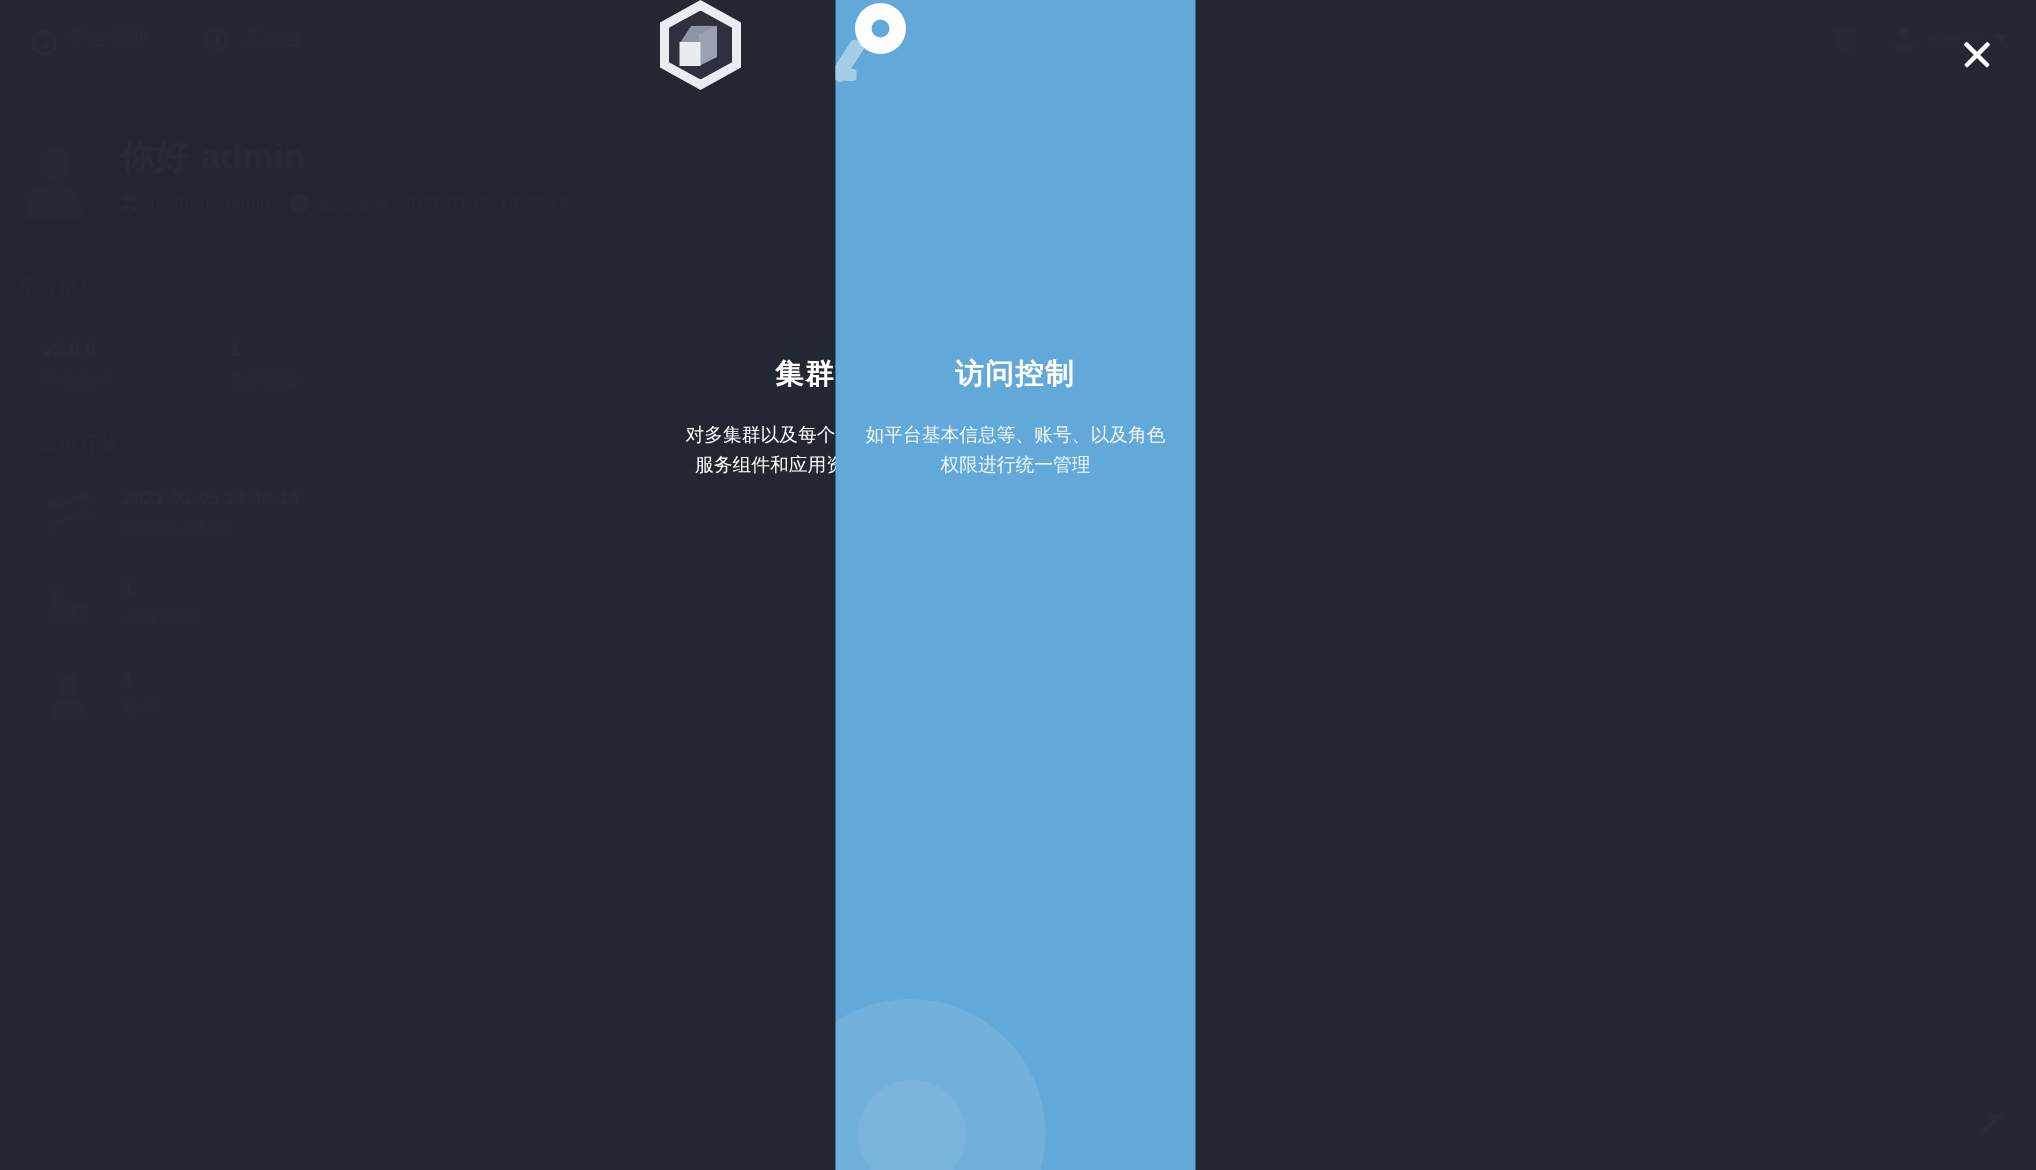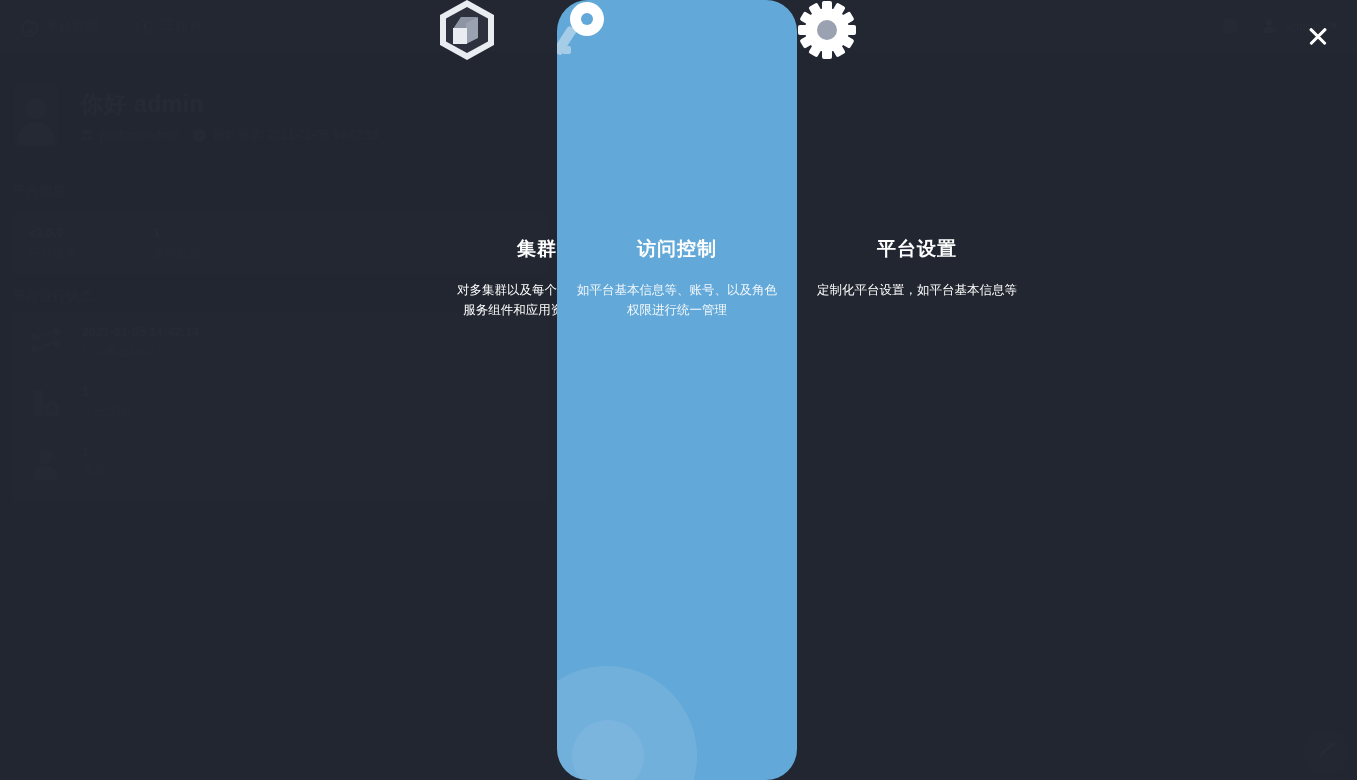--- a/index.html
+++ b/index.html
@@ -211,21 +211,21 @@
   #panels {
     position:absolute; left:0; top:0; width:1357px; height:780px;
     display:flex;
   }
   .entry-panel {
     position:absolute; top:0; height:780px; width:240px;
     display:flex; flex-direction:column; align-items:center;
     padding-top: 236px;
     overflow:hidden;
   }
-  .entry-panel.highlight { background:#62a8d8;border-radius:31px; }
+  .entry-panel.highlight { background:#62a8d8; }
   .panel-icon { width:60px; height:60px; position:relative; margin-bottom:24px; }
   .panel-title {
     font-size:19px; font-weight:bold; color:#ffffff; letter-spacing:1px;
     margin-bottom: 18px;
   }
   .panel-desc {
     font-size:12.5px; line-height:20px; color:#ffffff; text-align:center;
     width: 205px;
   }
   .entry-panel.highlight .panel-desc { color: #f2f8fc; }
@@ -433,31 +433,16 @@
         <span class="shaft"></span>
           <span class="tooth"></span>
           <span class="ring"></span>
       </span>
       <div class="panel-title">访问控制</div>
       <div class="panel-desc">如平台基本信息等、账号、以及角色权限进行统一管理</div>
       <span class="ripple r1"></span>
       <span class="ripple r2"></span>
     </div>
 
-    <div class="entry-panel" style="left:797px;">
-      <span class="panel-icon ic-gear">
-        <span class="teeth"></span>
-        <span class="tooth" style="transform:rotate(0deg)"></span>
-        <span class="tooth" style="transform:rotate(30deg)"></span>
-        <span class="tooth" style="transform:rotate(60deg)"></span>
-        <span class="tooth" style="transform:rotate(90deg)"></span>
-        <span class="tooth" style="transform:rotate(120deg)"></span>
-        <span class="tooth" style="transform:rotate(150deg)"></span>
-        <span class="disc"></span>
-        <span class="hole"></span>
-      </span>
-      <div class="panel-title">平台设置</div>
-      <div class="panel-desc">定制化平台设置，如平台基本信息等</div>
-    </div>
   </div>
 
   <div id="close-btn"></div>
 </div>
 
 </body></html>

